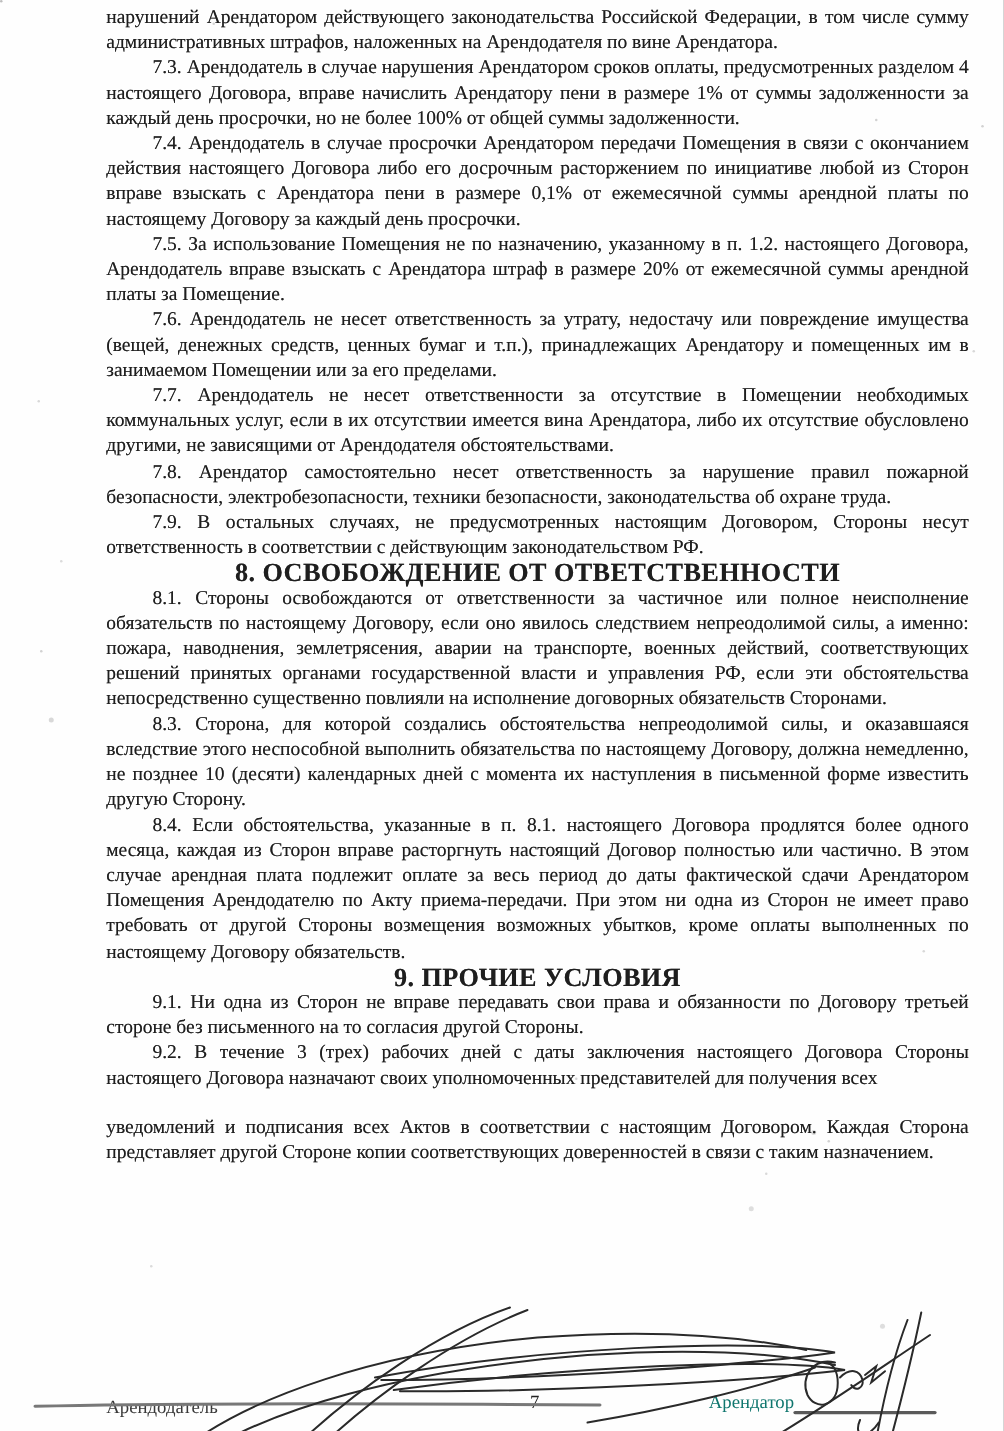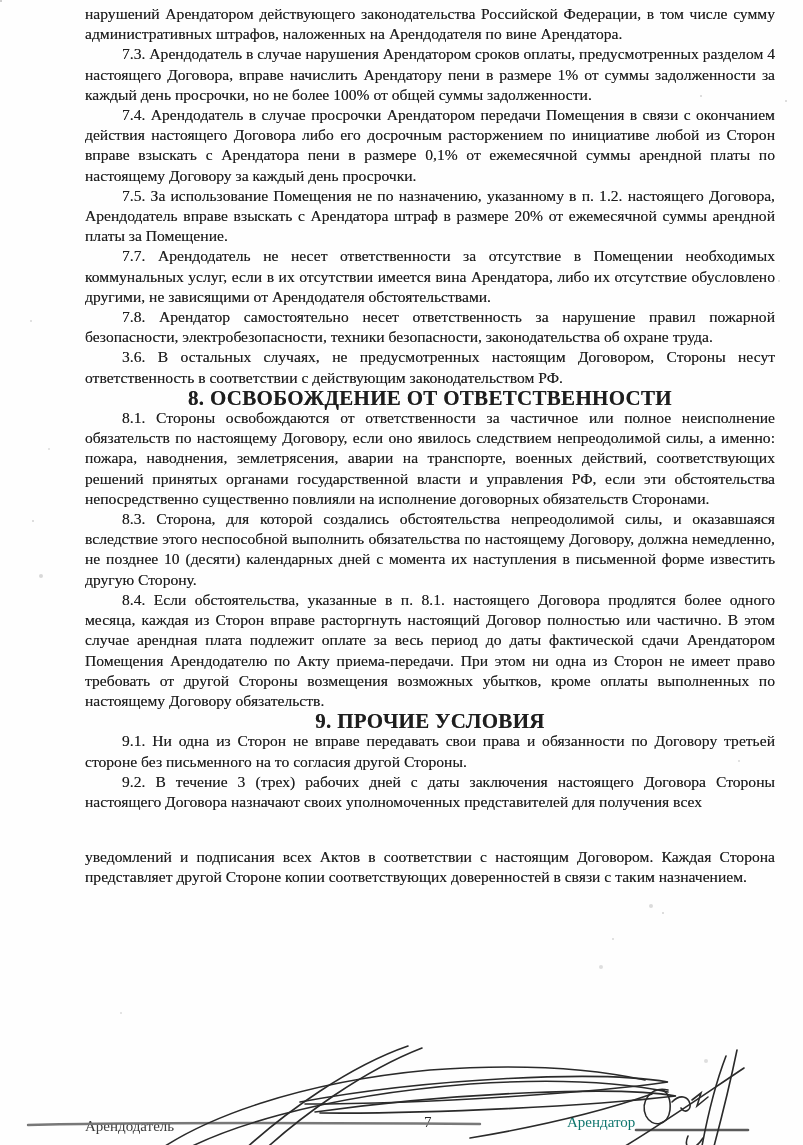--- a/index.html
+++ b/index.html
@@ -14,21 +14,21 @@
   .doc{
     position:absolute;
     left:85px;top:4px;width:690px;
     font-size:15.6px;
     line-height:20.2px;
     text-align:justify;
     text-shadow:0 0 0.4px rgba(0,0,0,0.55);
   }
   .doc p{margin:0;}
   .doc p.indent{text-indent:37px;}
-  .doc .space-before{margin-top:35px;}
+  .doc .space-before{margin-top:19px;}
   .doc .space-after{margin-bottom:19px;}
   .doc h2.heading{
     margin:0;
     text-align:center;
     font-size:21px;
     font-weight:bold;
     line-height:20.2px;
     letter-spacing:0.3px;
   }
   .footer{
@@ -69,23 +69,24 @@
 
 <div class="page">
 
   <div class="noise"></div>
 
   <div class="doc">
       <p class="">нарушений Арендатором действующего законодательства Российской Федерации, в том числе сумму административных штрафов, наложенных на Арендодателя по вине Арендатора.</p>
       <p class="indent">7.3. Арендодатель в случае нарушения Арендатором сроков оплаты, предусмотренных разделом 4 настоящего Договора, вправе начислить Арендатору пени в  размере 1% от суммы задолженности за каждый день просрочки, но не более 100% от общей суммы задолженности.</p>
       <p class="indent">7.4. Арендодатель в случае просрочки Арендатором передачи Помещения в связи с окончанием действия настоящего Договора либо его досрочным расторжением по инициативе любой из Сторон вправе взыскать с Арендатора пени в размере 0,1% от ежемесячной суммы арендной платы по настоящему Договору за каждый день просрочки.</p>
       <p class="indent">7.5. За использование Помещения не по назначению, указанному в п. 1.2. настоящего Договора, Арендодатель вправе взыскать с Арендатора штраф в размере 20% от ежемесячной суммы арендной платы за Помещение.</p>
+      <p class="indent">7.6. Арендодатель не несет ответственность за утрату, недостачу или повреждение имущества (вещей, денежных средств, ценных бумаг и т.п.), принадлежащих Арендатору и помещенных им в занимаемом Помещении или за его пределами.</p>
       <p class="indent">7.7.  Арендодатель не несет ответственности за отсутствие в Помещении необходимых коммунальных услуг, если в их отсутствии имеется вина Арендатора, либо их отсутствие обусловлено другими, не зависящими от Арендодателя обстоятельствами.</p>
       <p class="indent">7.8. Арендатор самостоятельно несет ответственность за нарушение правил пожарной безопасности, электробезопасности, техники безопасности, законодательства об охране труда.</p>
-      <p class="indent">3.6. В остальных случаях, не предусмотренных настоящим Договором, Стороны несут ответственность в соответствии с действующим законодательством РФ.</p>
+      <p class="indent">7.9. В остальных случаях, не предусмотренных настоящим Договором, Стороны несут ответственность в соответствии с действующим законодательством РФ.</p>
       <h2 class="heading">8. ОСВОБОЖДЕНИЕ ОТ ОТВЕТСТВЕННОСТИ</h2>
       <p class="indent">8.1. Стороны освобождаются от ответственности за частичное или полное неисполнение обязательств по настоящему Договору, если оно явилось следствием непреодолимой силы, а именно: пожара, наводнения, землетрясения, аварии на транспорте, военных действий, соответствующих решений принятых органами государственной власти и управления РФ, если эти обстоятельства непосредственно существенно повлияли на исполнение договорных обязательств Сторонами.</p>
       <p class="indent">8.3. Сторона, для которой создались обстоятельства непреодолимой силы, и оказавшаяся вследствие этого неспособной выполнить обязательства по настоящему Договору, должна немедленно, не позднее 10 (десяти) календарных дней с момента их наступления в письменной форме известить другую Сторону.</p>
       <p class="indent">8.4. Если обстоятельства, указанные в п. 8.1. настоящего Договора продлятся более одного месяца, каждая из Сторон вправе расторгнуть настоящий Договор полностью или частично. В этом случае арендная плата подлежит оплате за весь период до даты фактической сдачи Арендатором Помещения Арендодателю по Акту приема-передачи. При этом ни одна из Сторон не имеет право требовать от другой Стороны возмещения возможных убытков, кроме оплаты выполненных по настоящему Договору обязательств.</p>
       <h2 class="heading space-before space-after">9. ПРОЧИЕ УСЛОВИЯ</h2>
       <p class="indent">9.1. Ни одна из Сторон не вправе передавать свои права и обязанности по Договору третьей стороне без письменного на то согласия другой Стороны.</p>
       <p class="indent">9.2. В течение 3 (трех) рабочих дней с даты заключения настоящего Договора Стороны настоящего Договора назначают своих уполномоченных представителей для получения всех</p>
       <p class="space-before">уведомлений и подписания всех Актов в соответствии с настоящим Договором. Каждая Сторона представляет другой Стороне копии соответствующих доверенностей в связи с таким назначением.</p>
     </div>
 

